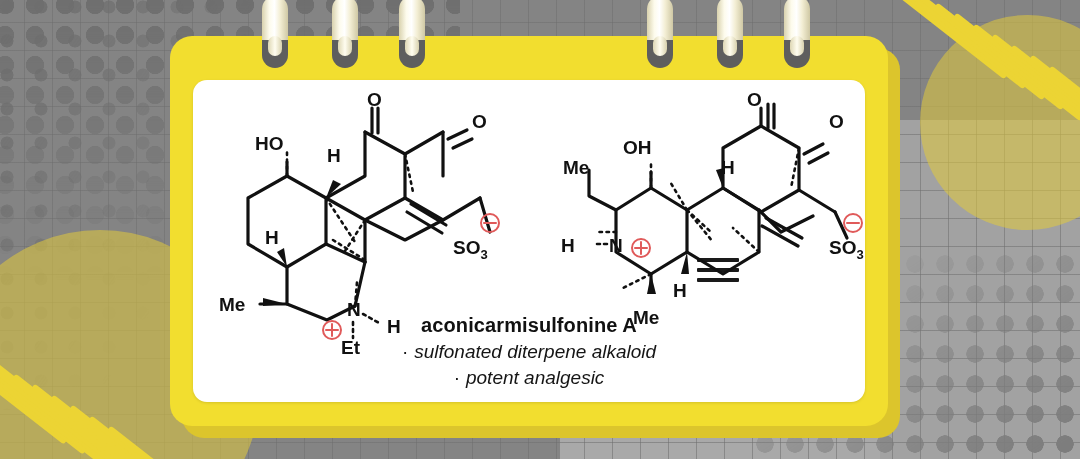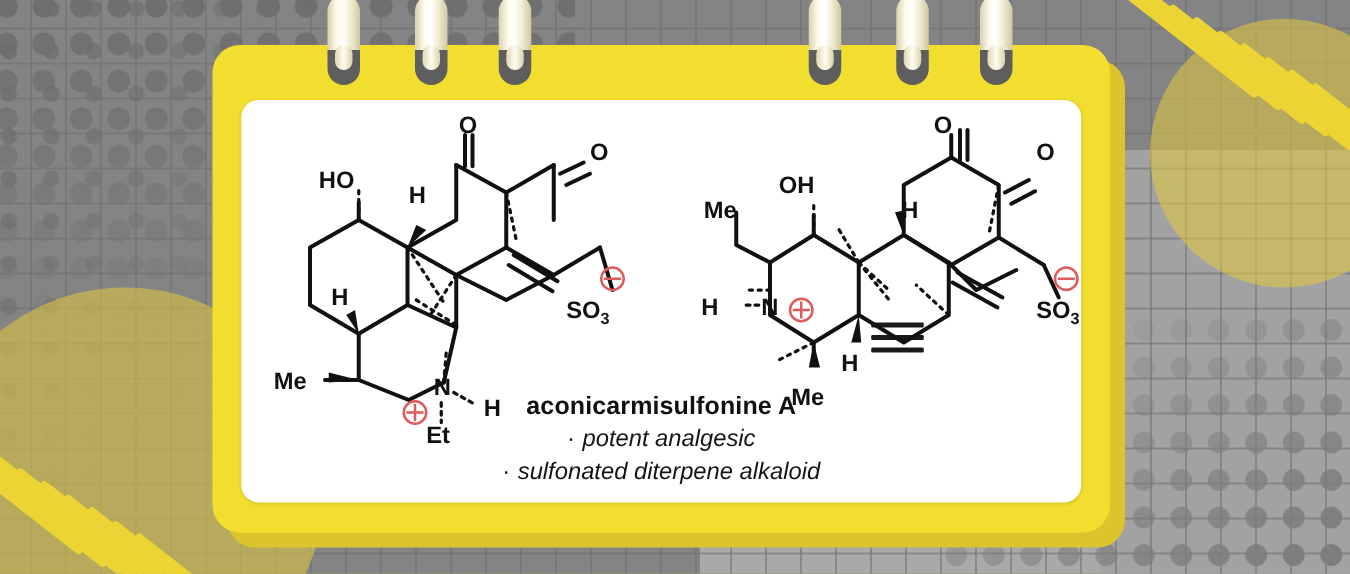--- a/index.html
+++ b/index.html
@@ -376,18 +376,18 @@
         <path class="charge-glyph" d="M286,131 L298,131"></path>
       </g>
     </svg>
   </div>
 
 </div>
 
 <div id="caption">
   <div id="cap-title">aconicarmisulfonine A</div>
   <div class="cap-bullet">
+    <span class="dot">·</span><span>sulfonated diterpene alkaloid</span>
+  </div>
+  <div class="cap-bullet">
     <span class="dot">·</span><span>potent analgesic</span>
   </div>
-  <div class="cap-bullet">
-    <span class="dot">·</span><span>sulfonated diterpene alkaloid</span>
-  </div>
 </div>
 
 </body></html>

